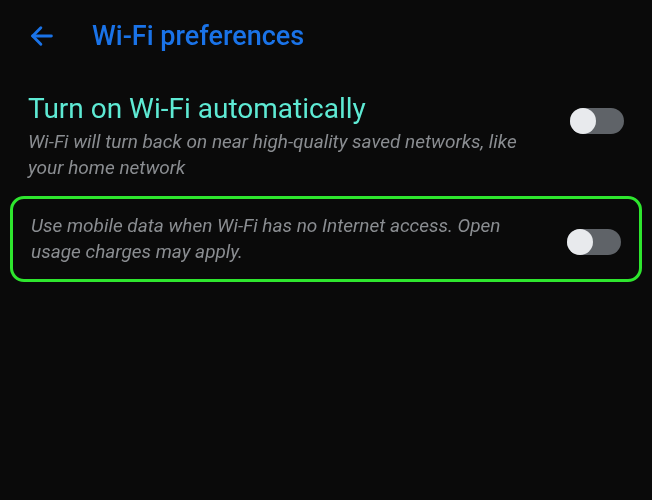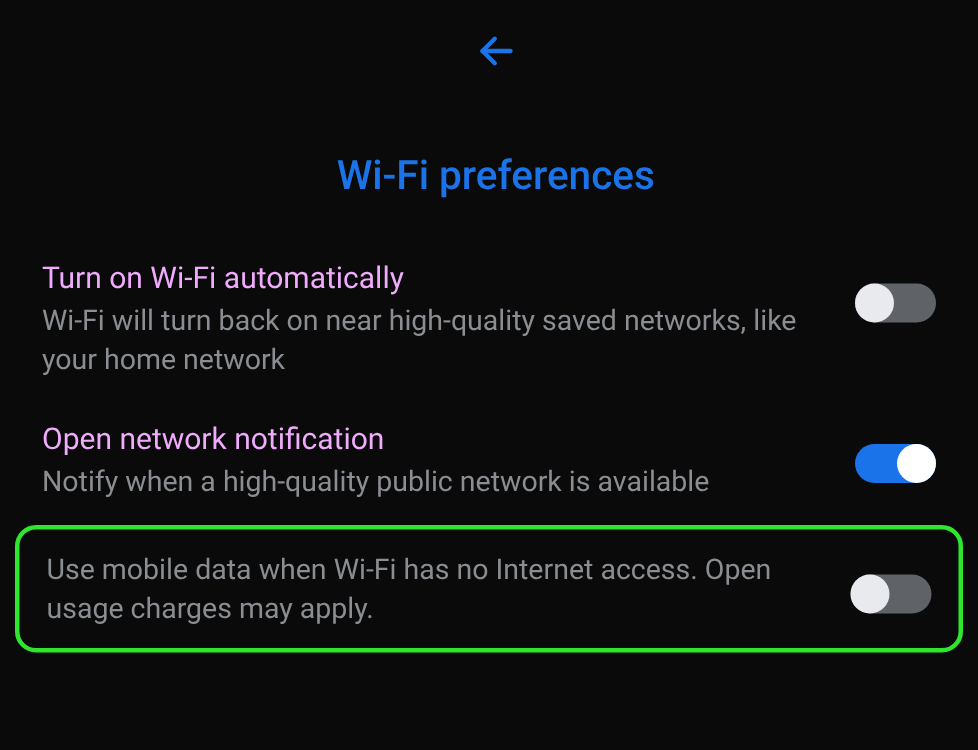--- a/index.html
+++ b/index.html
@@ -8,22 +8,21 @@
       height: 500px;
       background: #0a0a0a;
       font-family: Roboto, -apple-system, sans-serif;
       color: #e8eaed;
       overflow: hidden;
     }
     .header {
       display: flex;
       align-items: center;
       padding: 20px 19px 18px 28px;
-      gap: 53px;
-      flex-direction: column;
+      gap: 36px;
     }
     .back-arrow {
       color: #1a73e8;
       width: 28px;
       height: 28px;
       display: flex;
       align-items: center;
       justify-content: center;
       cursor: pointer;
     }
@@ -38,30 +37,31 @@
     }
     .setting-item {
       display: flex;
       align-items: flex-start;
       justify-content: space-between;
       padding: 14px 28px;
       gap: 20px;
     }
     .setting-text { flex: 1; }
     .setting-title {
-      color: #f0abfc;
-      font-size: 20px;
+      color: #5eead4;
+      font-size: 28px;
       font-weight: 400;
       margin-bottom: 4px;
     }
     .setting-desc {
       color: #8a8d91;
       font-size: 19px;
       line-height: 1.35;
       font-weight: 400;
+      font-style: italic;
     }
     .toggle {
       position: relative;
       width: 54px;
       height: 26px;
       border-radius: 13px;
       cursor: pointer;
       flex-shrink: 0;
       margin-top: 16px;
     }
@@ -103,29 +103,20 @@
   <div class="setting-item">
     <div class="setting-text">
       <div class="setting-title">Turn on Wi-Fi automatically</div>
       <div class="setting-desc">Wi-Fi will turn back on near high-quality saved networks, like your home network</div>
     </div>
     <div class="toggle toggle-off">
       <div class="toggle-knob"></div>
     </div>
   </div>
 
-  <div class="setting-item">
-    <div class="setting-text">
-      <div class="setting-title">Open network notification</div>
-      <div class="setting-desc">Notify when a high-quality public network is available</div>
-    </div>
-    <div class="toggle toggle-on">
-      <div class="toggle-knob"></div>
-    </div>
-  </div>
 
   <div class="highlighted-wrapper">
     <div class="setting-item">
       <div class="setting-text">
         <div class="setting-desc">Use mobile data when Wi-Fi has no Internet access. Open usage charges may apply.</div>
       </div>
       <div class="toggle toggle-off">
         <div class="toggle-knob"></div>
       </div>
     </div>

